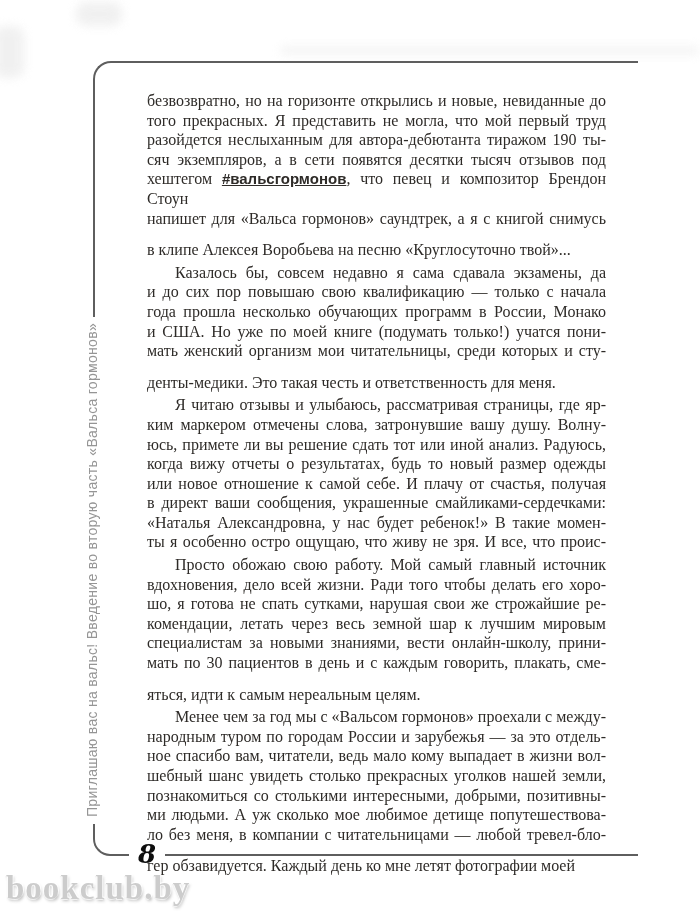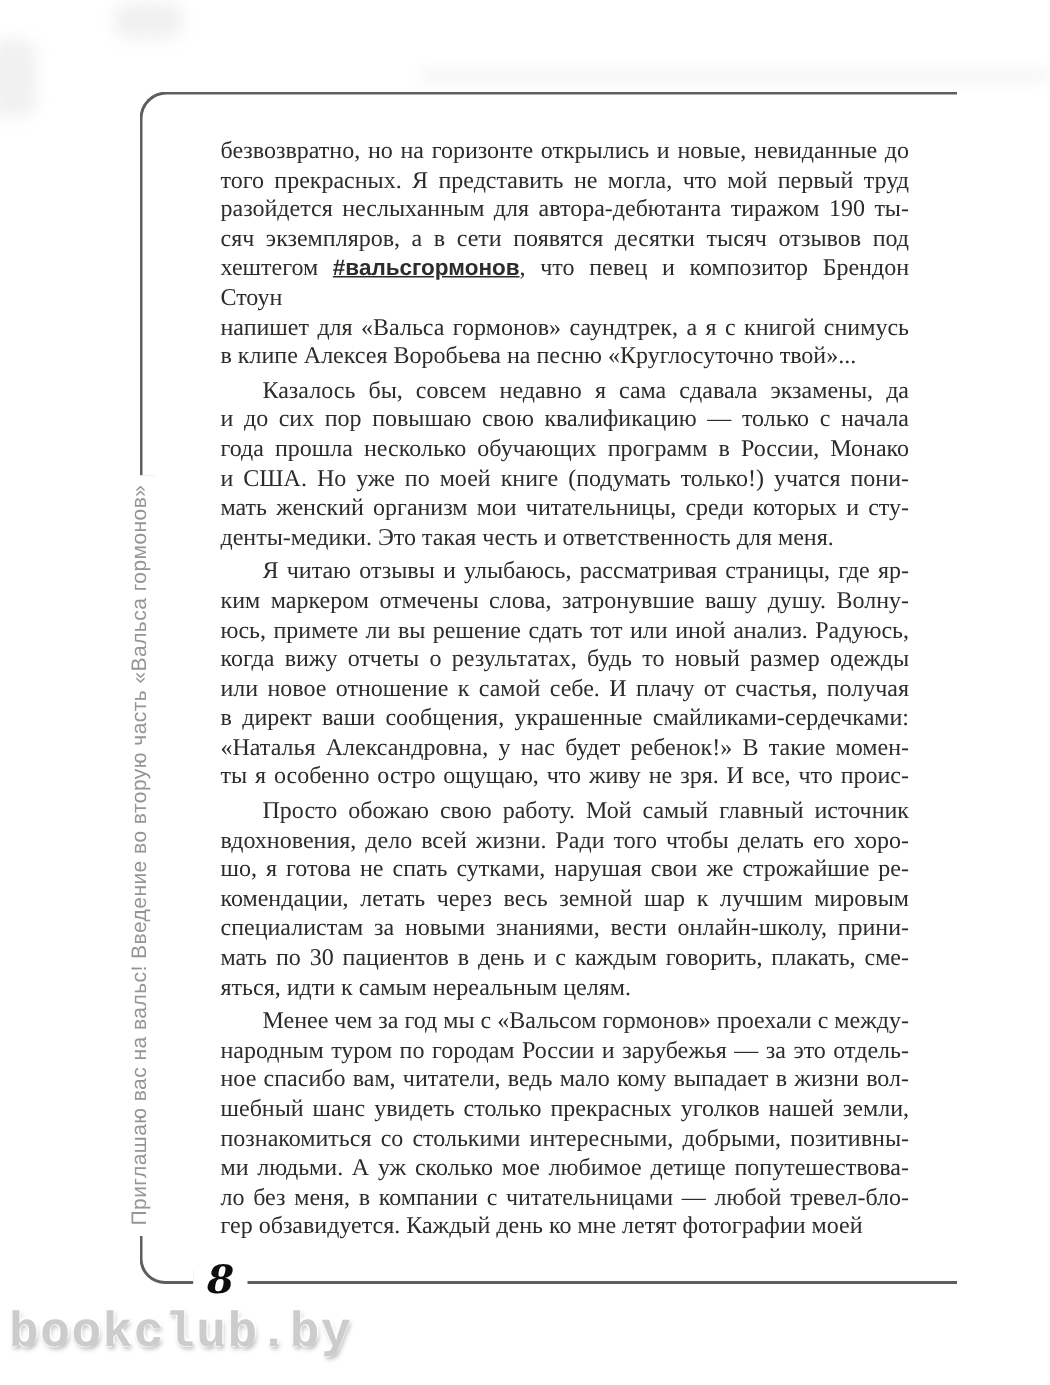--- a/index.html
+++ b/index.html
@@ -51,21 +51,21 @@
   #text-block {
     position: absolute;
     left: 147px; top: 91px; width: 459px;
     font-size: 16px;
     line-height: 19.6px;
     color: var(--text, #2e2b28);
   }
   .para { margin: 0; }
   .para + .para { margin-top: 3px; }
   .line { text-align: justify; text-align-last: justify; }
-  .line.last { text-align: right; text-align-last: left; }
+  .line.last { text-align: right; text-align-last: left; margin-top: 12px; }
   .para.indent .line:first-child { text-indent: 28px; }
   .hashtag {
     font-family: "Liberation Sans", "DejaVu Sans", sans-serif;
     font-weight: 600;
     font-size: 15px;
     text-decoration: underline;
   }
 
   
   #page-number {
@@ -77,21 +77,21 @@
     font-size: 26px;
     line-height: 30px;
     text-align: center;
     color: #0d0d0d;
   }
 
   
   #watermark {
     position: absolute;
     left: 6px; top: 870px;
-    font-family: Liberation Mono, monospace;
+    font-family: Liberation Serif, serif;
     font-weight: 700;
     font-size: 33px;
     letter-spacing: 1px;
     color: var(--watermark, #cccccc);
     text-shadow:
       -1px -1px 1px #ffffff,
        1px -1px 1px #ffffff,
       -1px  1px 0 #f2f2f2,
        1px  2px 3px rgba(110,110,110,0.45);
   }

